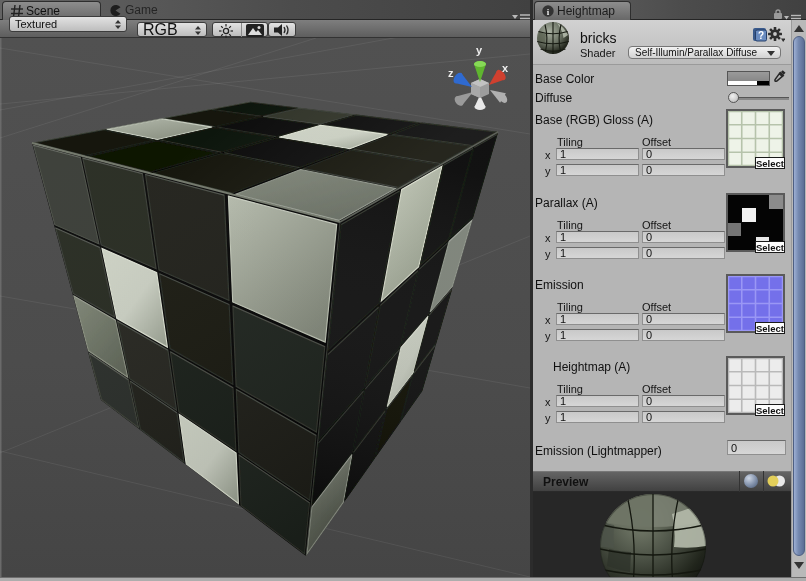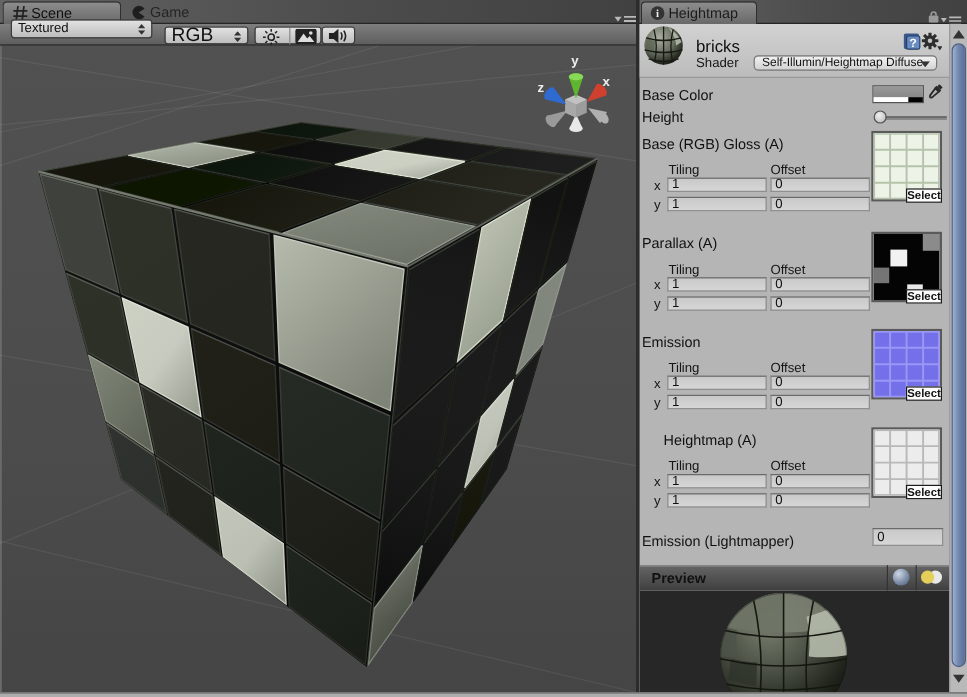--- a/index.html
+++ b/index.html
@@ -329,21 +329,21 @@
 <path d="M9 3.5 Q 12.5 17 9.5 30.5"></path>
 <path d="M25 3.5 Q 21.5 17 24.5 30.5"></path>
 <path d="M2.5 10.5 Q 17 15 31.5 10.5"></path>
 <path d="M1.2 20.5 Q 17 25 32.8 20.5"></path>
 <path d="M4.5 28 Q 17 32.5 29.5 28"></path>
 </g>
     </svg>
 <div class="lbl" style="left:580px;top:30px;font-size:14px">bricks</div>
 <div class="slbl" style="left:580px;top:47px">Shader</div>
 <div class="ddown" style="left:628px;top:46px;width:153px;height:13px;line-height:12px;font-size:10px">
-      <span style="position:absolute;left:6px">Self-Illumin/Heightmap Diffuse</span>
+      <span style="position:absolute;left:6px">Self-Illumin/Parallax Diffuse</span>
       <svg width="8" height="5" style="position:absolute;right:5px;top:4px">
         <polygon points="0,0 8,0 4,5" fill="#333"></polygon>
       </svg>
     </div>
 <svg width="15" height="15" class="abs" style="left:753px;top:27px">
 <rect x="0" y="1" width="13" height="13" rx="2" fill="#3a5a8c"></rect>
 <rect x="2.5" y="3" width="11" height="11" rx="1.5" fill="#6a8cc0" stroke="#26406a" stroke-width="1"></rect>
 <text x="8" y="12" text-anchor="middle" font-size="10" font-weight="bold" fill="#fff" font-family="Liberation Sans">?</text>
     </svg>
 <svg width="17" height="15" class="abs" style="left:768px;top:27px">
@@ -365,21 +365,21 @@
 <div style="position:absolute;left:0;top:9px;width:70%;height:4px;background:#fff"></div>
 <div style="position:absolute;left:70%;top:9px;width:30%;height:4px;background:#000"></div>
     </div>
 <svg width="16" height="17" class="abs" style="left:771px;top:69px">
 <g transform="rotate(43 8 8)" fill="#282828">
 <rect x="6.1" y="0.5" width="3.8" height="2.6"></rect>
 <rect x="5.2" y="3.1" width="5.6" height="2.2"></rect>
 <path d="M6 5.3 L10 5.3 L9.2 12.5 Q8 14.8 6.8 12.5 Z" fill="none" stroke="#282828" stroke-width="1.5"></path>
 </g>
     </svg>
-<div class="lbl" style="left:535px;top:91px">Height</div>
+<div class="lbl" style="left:535px;top:91px">Diffuse</div>
 <div class="abs" style="left:734px;top:96.5px;width:55px;height:3px;background:#888;border-top:1px solid #555"></div>
 <div class="abs" style="left:728px;top:91.5px;width:11px;height:11px;border-radius:50%;background:radial-gradient(circle at 40% 35%,#f0f0f0,#b5b5b5);border:1px solid #555"></div>
 <div class="lbl" style="left:535px;top:112.5px">Base (RGB) Gloss (A)</div>
     <div class="slbl" style="left:557px;top:135.5px">Tiling</div>
     <div class="slbl" style="left:642px;top:135.5px">Offset</div>
     <div class="slbl" style="left:545px;top:148.5px">x</div>
     <div class="fld" style="left:556px;top:147.5px;width:83px;height:12px">1</div>
     <div class="fld" style="left:642px;top:147.5px;width:83px;height:12px">0</div>
     <div class="slbl" style="left:545px;top:164.5px">y</div>
     <div class="fld" style="left:556px;top:163.5px;width:83px;height:12px">1</div>

